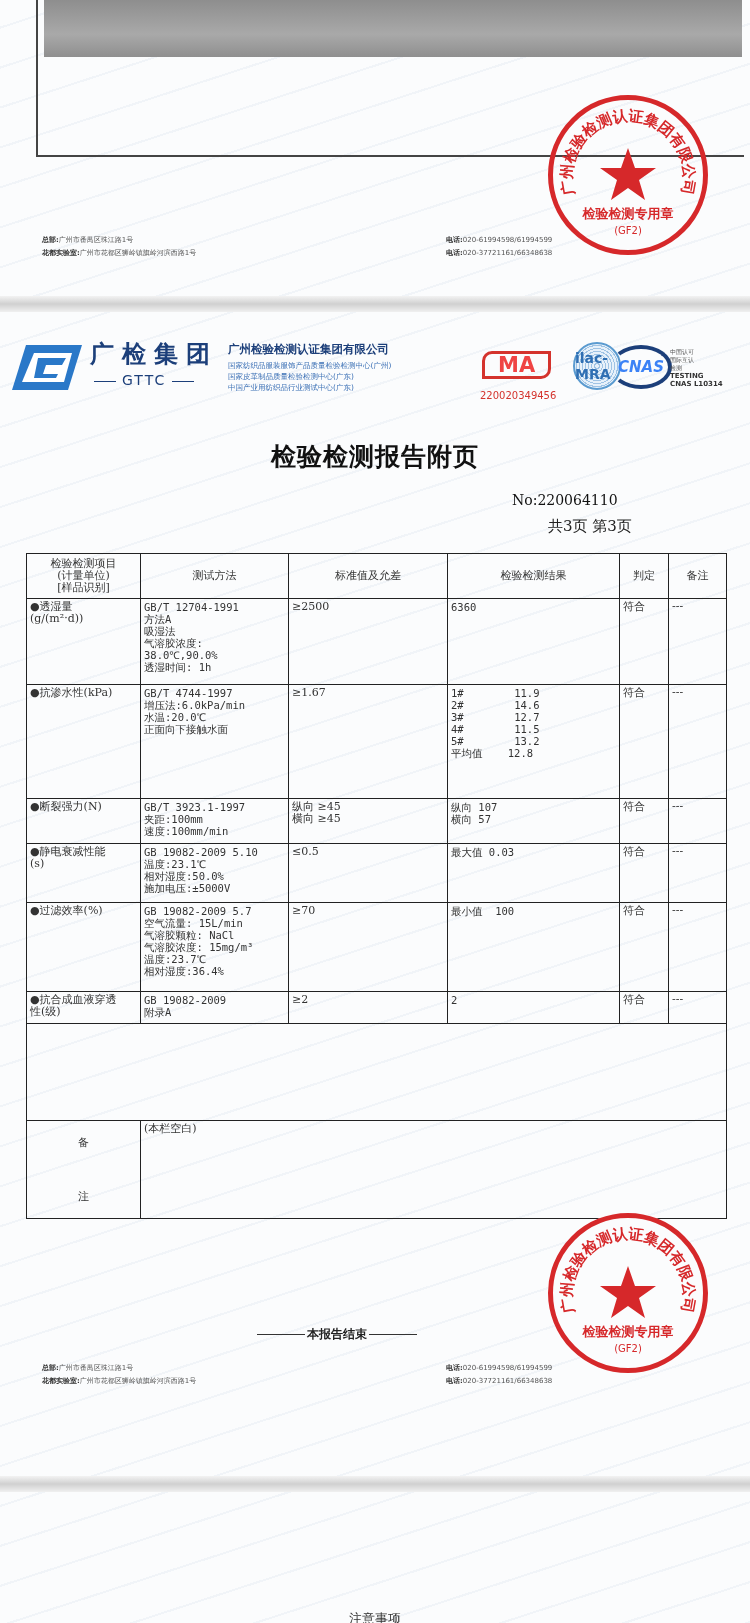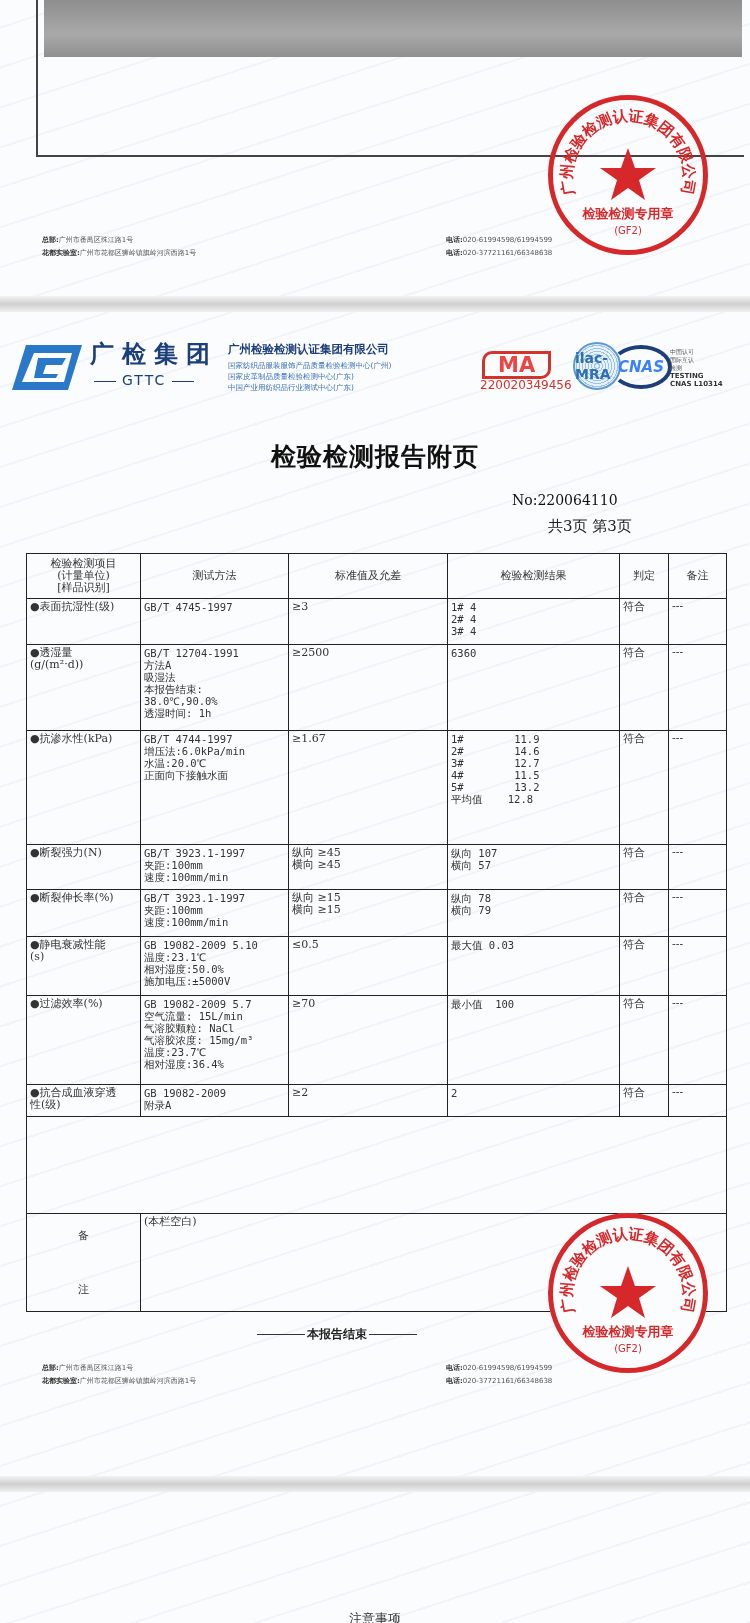--- a/index.html
+++ b/index.html
@@ -33,21 +33,21 @@
   }
 
   
   .logo-mark { left:12px; top:345px; width:70px; height:45px; }
   .brand-cn { left:90px; top:338px; font-family:"DejaVu Sans", sans-serif; font-size:24px; font-weight:bold; letter-spacing:8px; color:#1c3f7a; }
   .brand-en { left:88px; top:372px; font-family:"DejaVu Sans", sans-serif; font-size:14px; color:#1c3f7a; letter-spacing:2px; }
   .brand-en::before, .brand-en::after { content:""; display:inline-block; width:22px; height:1px; background:#1c3f7a; vertical-align:middle; margin:0 6px; }
   .company { left:228px; top:342px; font-family:"DejaVu Sans", sans-serif; font-size:11.5px; font-weight:bold; color:#1c3f7a; }
   .sub { left:228px; font-family:"DejaVu Sans", sans-serif; font-size:7.5px; color:#3a6fb5; }
   .cma { left:482px; top:351px; font-family:"DejaVu Sans", sans-serif; font-weight:bold; font-size:21px; color:#ef4444; border:3px solid #d4332d; border-radius:10px 0 10px 0; padding:0 13px; line-height:22px; }
-  .cma-num { left:480px; top:378px; font-family:"DejaVu Sans", sans-serif; font-size:12px; color:#d4332d; }
+  .cma-num { left:480px; top:390px; font-family:"DejaVu Sans", sans-serif; font-size:10px; color:#d4332d; }
   .ilac { left:573px; top:342px; width:44px; height:44px; border-radius:50%; border:2px solid #5b9bd0; background:repeating-radial-gradient(circle,#e7f1fa 0 2px,#9fc3e4 2px 3px); font-family:"DejaVu Sans", sans-serif; font-size:14px; color:#2f6fb3; font-weight:bold; display:flex; align-items:center; justify-content:center; }
   .cnas { left:610px; top:345px; width:54px; height:36px; border-radius:50%; border:4px solid #1c3f7a; border-left-color:transparent; font-family:"DejaVu Sans", sans-serif; font-weight:bold; font-style:italic; font-size:15px; color:#3b82f6; display:flex; align-items:center; justify-content:center; }
   .cnas-side { left:670px; top:348px; font-family:"DejaVu Sans", sans-serif; font-size:6px; color:#555; line-height:8px; }
   .cnas-side b { font-size:7px; color:#333; }
 
   .title { left:0; width:750px; top:440px; text-align:center; font-family:"DejaVu Sans", sans-serif; font-size:25px; font-weight:bold; letter-spacing:1px; color:#111; }
   .reportno { left:512px; top:492px; font-size:14px; color:#111; }
   .pages { left:548px; top:517px; font-size:15px; color:#222; }
 
   
@@ -144,49 +144,31 @@
       <span class="line">(计量单位)</span>
       <span class="line">[样品识别]</span>
     </td>
     <td>测试方法</td>
     <td>标准值及允差</td>
     <td>检验检测结果</td>
     <td>判定</td>
     <td>备注</td>
   </tr>
 
-  <tr style="height:46px;">
-    <td>
-          <span class="line">●表面抗湿性(级)</span>
-        </td>
-    <td class="mono">
-          <span class="line">GB/T 4745-1997</span>
-        </td>
-    <td>
-          <span class="line">≥3</span>
-        </td>
-    <td class="mono">
-      <span class="line">1# 4</span>
-          <span class="line">2# 4</span>
-          <span class="line">3# 4</span>
-    </td>
-    <td>符合</td>
-    <td>---</td>
-  </tr>
 
   <tr style="height:86px;">
     <td>
           <span class="line">●透湿量</span>
           <span class="line">(g/(m²·d))</span>
         </td>
     <td class="mono">
       <span class="line">GB/T 12704-1991</span>
           <span class="line">方法A</span>
           <span class="line">吸湿法</span>
-          <span class="line">本报告结束:</span>
+          <span class="line">气溶胶浓度:</span>
           <span class="line">38.0℃,90.0%</span>
           <span class="line">透湿时间: 1h</span>
     </td>
     <td>
           <span class="line">≥2500</span>
         </td>
     <td class="mono">
           <span class="line">6360</span>
         </td>
     <td>符合</td>
@@ -232,40 +214,20 @@
           <span class="line">横向 ≥45</span>
         </td>
     <td class="mono">
           <span class="line">纵向 107</span>
           <span class="line">横向 57</span>
         </td>
     <td>符合</td>
     <td>---</td>
   </tr>
 
-  <tr style="height:47px;">
-    <td>
-          <span class="line">●断裂伸长率(%)</span>
-        </td>
-    <td class="mono">
-      <span class="line">GB/T 3923.1-1997</span>
-          <span class="line">夹距:100mm</span>
-          <span class="line">速度:100mm/min</span>
-    </td>
-    <td>
-          <span class="line">纵向 ≥15</span>
-          <span class="line">横向 ≥15</span>
-        </td>
-    <td class="mono">
-          <span class="line">纵向 78</span>
-          <span class="line">横向 79</span>
-        </td>
-    <td>符合</td>
-    <td>---</td>
-  </tr>
 
   <tr style="height:59px;margin-top:27px;">
     <td>
           <span class="line">●静电衰减性能</span>
           <span class="line">(s)</span>
         </td>
     <td class="mono">
       <span class="line">GB 19082-2009 5.10</span>
           <span class="line">温度:23.1℃</span>
           <span class="line">相对湿度:50.0%</span>

